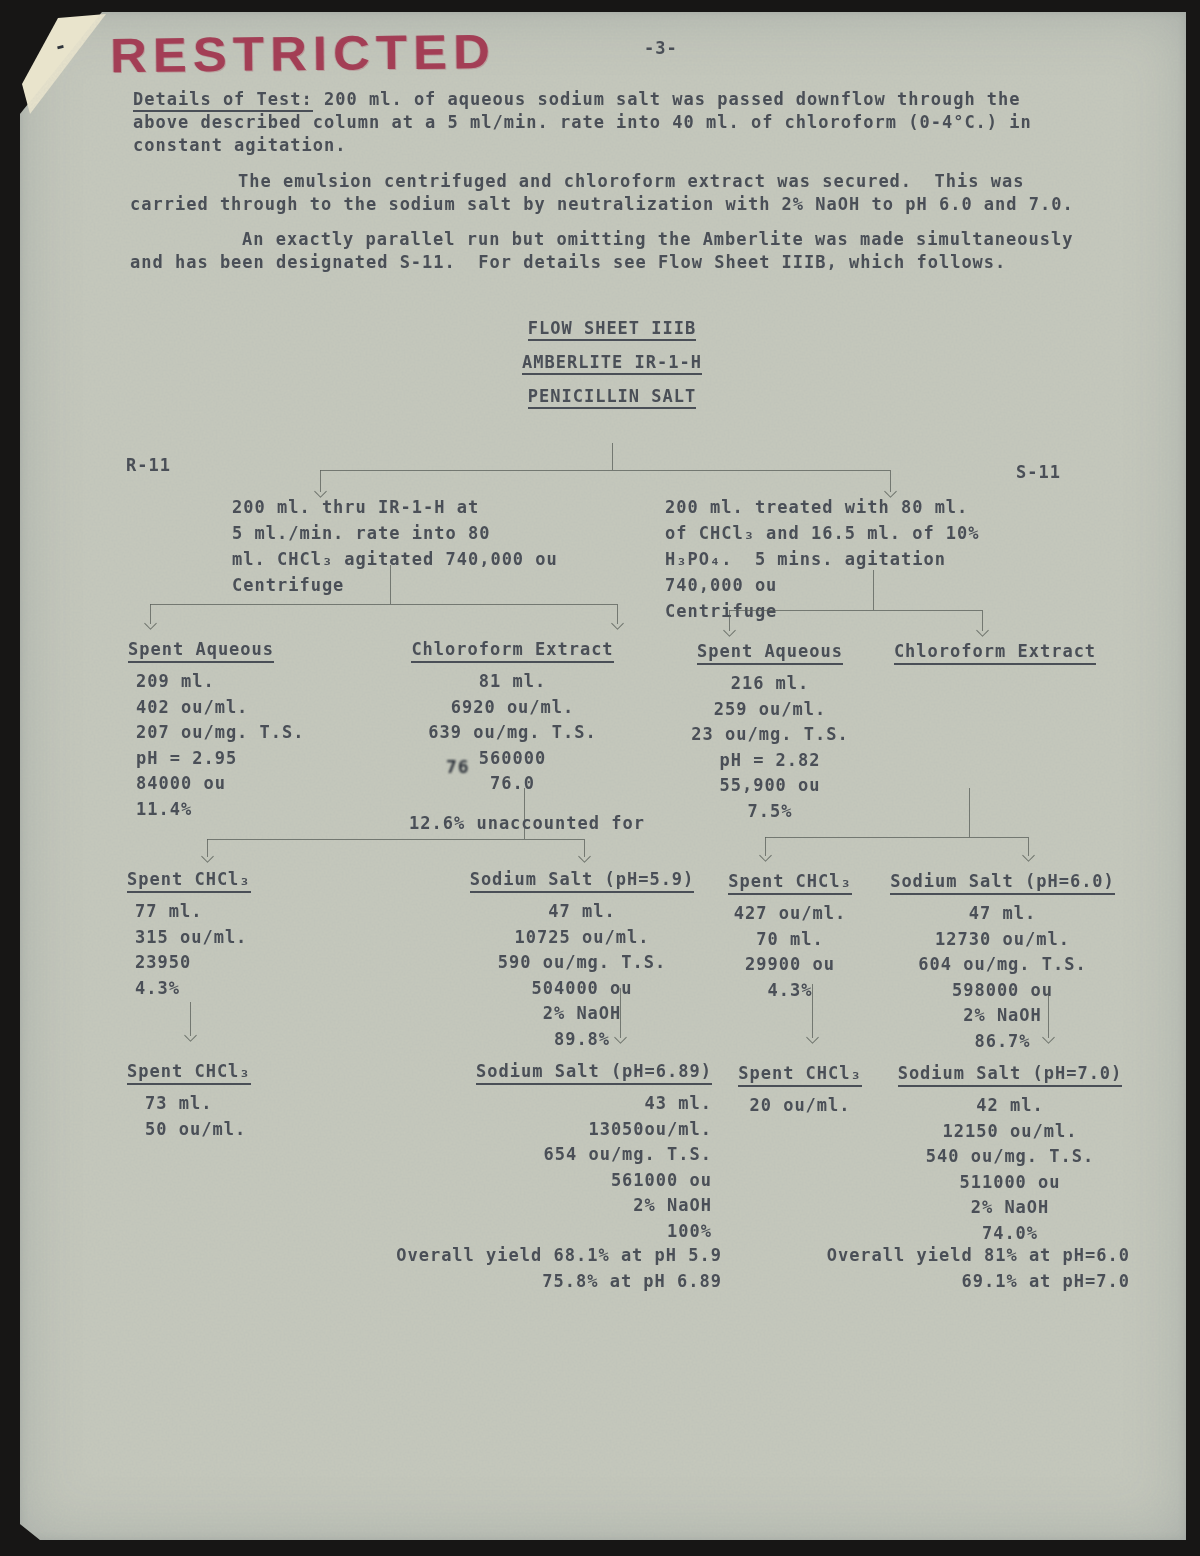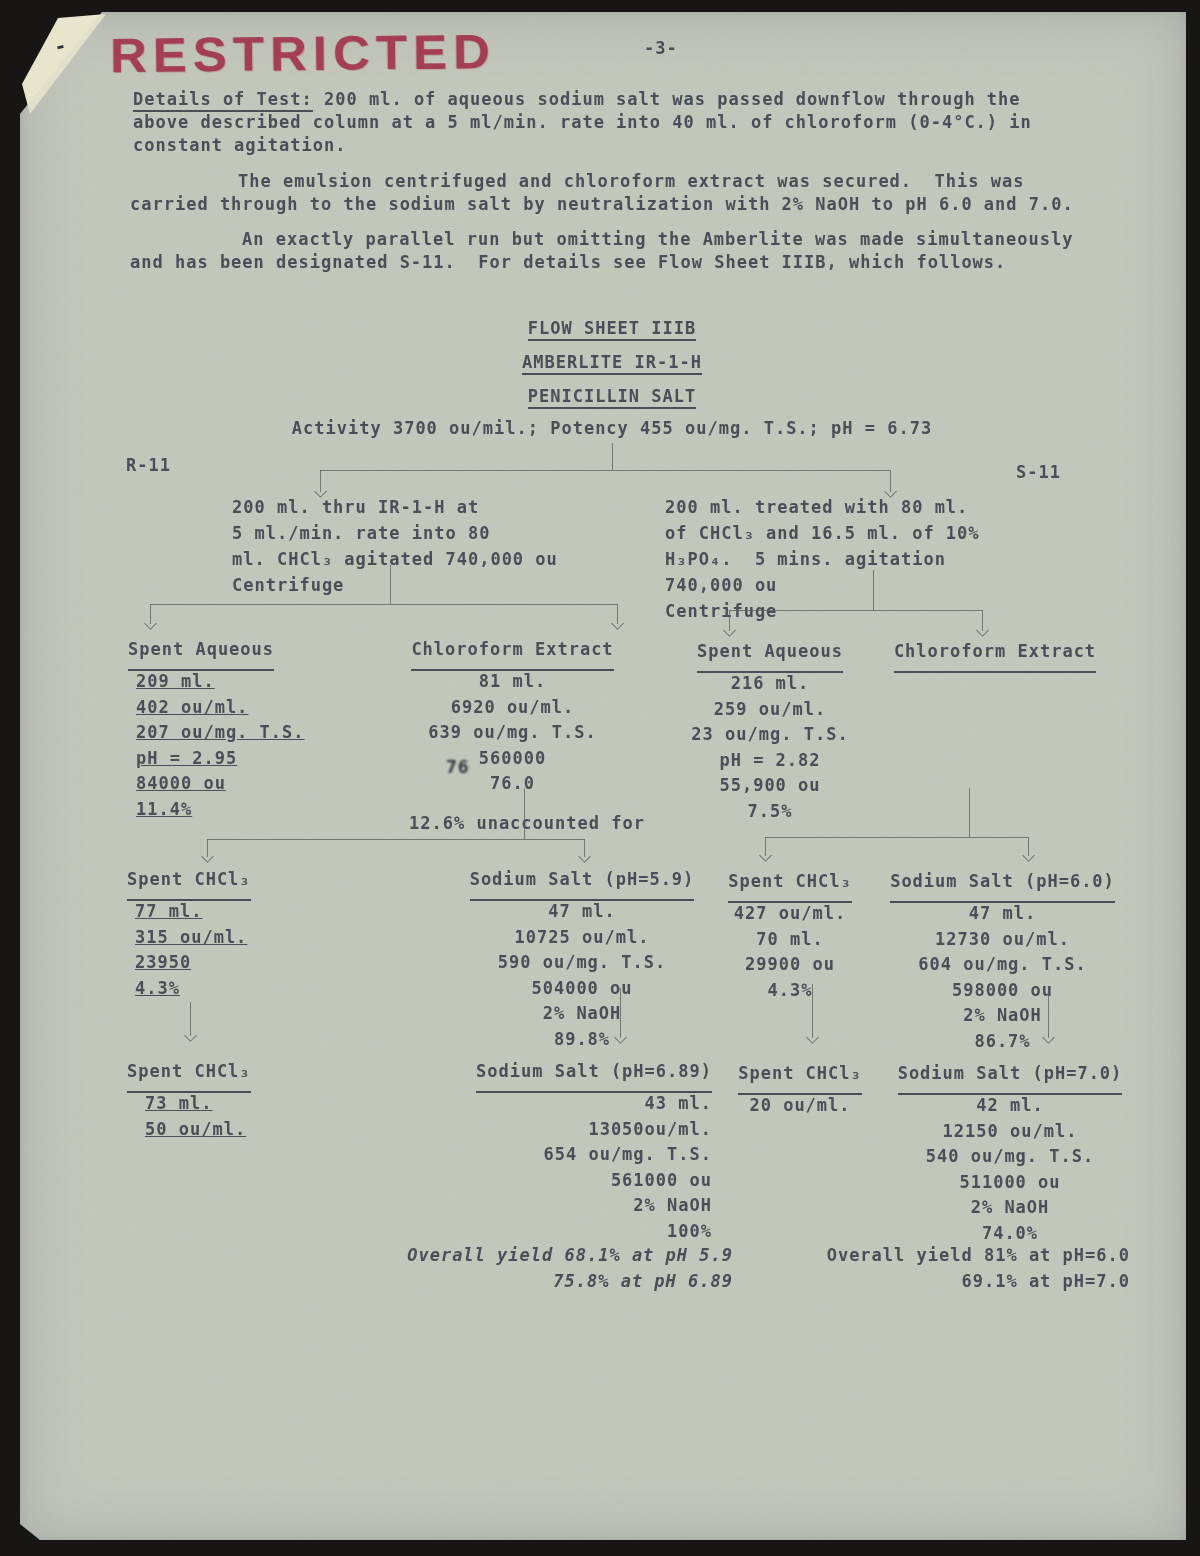--- a/index.html
+++ b/index.html
@@ -15,25 +15,25 @@
   .tw{font-family:"DejaVu Sans Mono","Liberation Mono",monospace;font-weight:bold;
       color:#4a4f57;font-size:17px;letter-spacing:1px;}
   .abs{position:absolute;}
   .lines{white-space:pre-wrap;line-height:23px;}
   .stamp{position:absolute;left:110px;top:24px;font-family:"Liberation Sans","DejaVu Sans",sans-serif;
          font-weight:800;font-size:51px;letter-spacing:6px;color:rgba(161,51,77,0.88);
          transform:rotate(-0.6deg) scaleY(0.95);text-shadow:1px 1px 0 rgba(161,51,77,0.25), -1px 0 0 rgba(161,51,77,0.2);}
   .ul{border-bottom:2px solid currentColor;padding-bottom:1px;}
   .node{position:absolute;}
   .node .nt{line-height:22px;}
-  .node .nt span{border-bottom:2px solid currentColor;padding-bottom:10px;}
+  .node .nt span{border-bottom:2px solid currentColor;padding-bottom:2px;}
   .node .nv{margin-top:9px;line-height:25.5px;}
   .nc{text-align:center;}
   .nl{text-align:left;}
-  .nl .nv{padding-left:8px;text-decoration:underline;}
+  .nl .nv{padding-left:8px;}
   .hl{position:absolute;border-top:1px solid rgba(88,94,88,0.75);}
   .vl{position:absolute;border-left:1px solid rgba(88,94,88,0.75);}
   .arr{position:absolute;width:8px;height:8px;border-right:1.4px solid rgba(88,94,88,0.8);
        border-bottom:1.4px solid rgba(88,94,88,0.8);transform:rotate(45deg);}
   .branch{line-height:26px;}
   .smudge{position:absolute;color:#2e333b;filter:blur(1.3px);font-size:18px;}
   .yield{line-height:26px;text-align:right;}
   .marginmark{transform:rotate(-14deg);font-size:20px;color:#2f343b;}
 </style>
 </head>
@@ -65,21 +65,20 @@
 
   <div class="abs tw lines" style="left:130px;top:170px;width:960px;text-indent:108px;">The emulsion centrifuged and chloroform extract was secured.  This was
 carried through to the sodium salt by neutralization with 2% NaOH to pH 6.0 and 7.0.</div>
 
   <div class="abs tw lines" style="left:130px;top:228px;width:980px;text-indent:112px;">An exactly parallel run but omitting the Amberlite was made simultaneously
 and has been designated S-11.  For details see Flow Sheet IIIB, which follows.</div>
 
   <div class="abs tw nc" style="left:412px;top:318px;width:400px;"><span class="ul">FLOW SHEET IIIB</span></div>
   <div class="abs tw nc" style="left:412px;top:352px;width:400px;"><span class="ul">AMBERLITE IR-1-H</span></div>
   <div class="abs tw nc" style="left:412px;top:386px;width:400px;"><span class="ul">PENICILLIN SALT</span></div>
-  <div class="abs tw nc" style="left:200px;top:418px;width:824px;">Activity 3700 ou/mil.; Potency 455 ou/mg. T.S.; pH = 6.73</div>
 
   <div class="abs tw" style="left:126px;top:455px;">R-11</div>
   <div class="abs tw" style="left:1016px;top:462px;">S-11</div>
 
   <div class="vl" style="left:612px;top:443px;height:27px;"></div>
   <div class="hl" style="left:320px;top:470px;width:570px;"></div>
   <div class="vl" style="left:320px;top:470px;height:22px;"></div>
   <div class="arr" style="left:316px;top:487px;"></div>
   <div class="vl" style="left:890px;top:470px;height:22px;"></div>
   <div class="arr" style="left:886px;top:487px;"></div>
@@ -218,17 +217,17 @@
   <div class="node nc tw" style="left:890px;top:1062px;width:240px;">
     <div class="nt"><span>Sodium Salt (pH=7.0)</span></div>
     <div class="lines nv">42 ml.
 12150 ou/ml.
 540 ou/mg. T.S.
 511000 ou
 2% NaOH
 74.0%</div>
   </div>
 
-  <div class="abs tw lines yield" style="right:467px;top:1242px;font-style:italic;">Overall yield 68.1% at pH 5.9
+  <div class="abs tw lines yield" style="right:478px;top:1242px;">Overall yield 68.1% at pH 5.9
 75.8% at pH 6.89</div>
   <div class="abs tw lines yield" style="right:70px;top:1242px;">Overall yield 81% at pH=6.0
 69.1% at pH=7.0</div>
 </div>
 
 </body></html>

